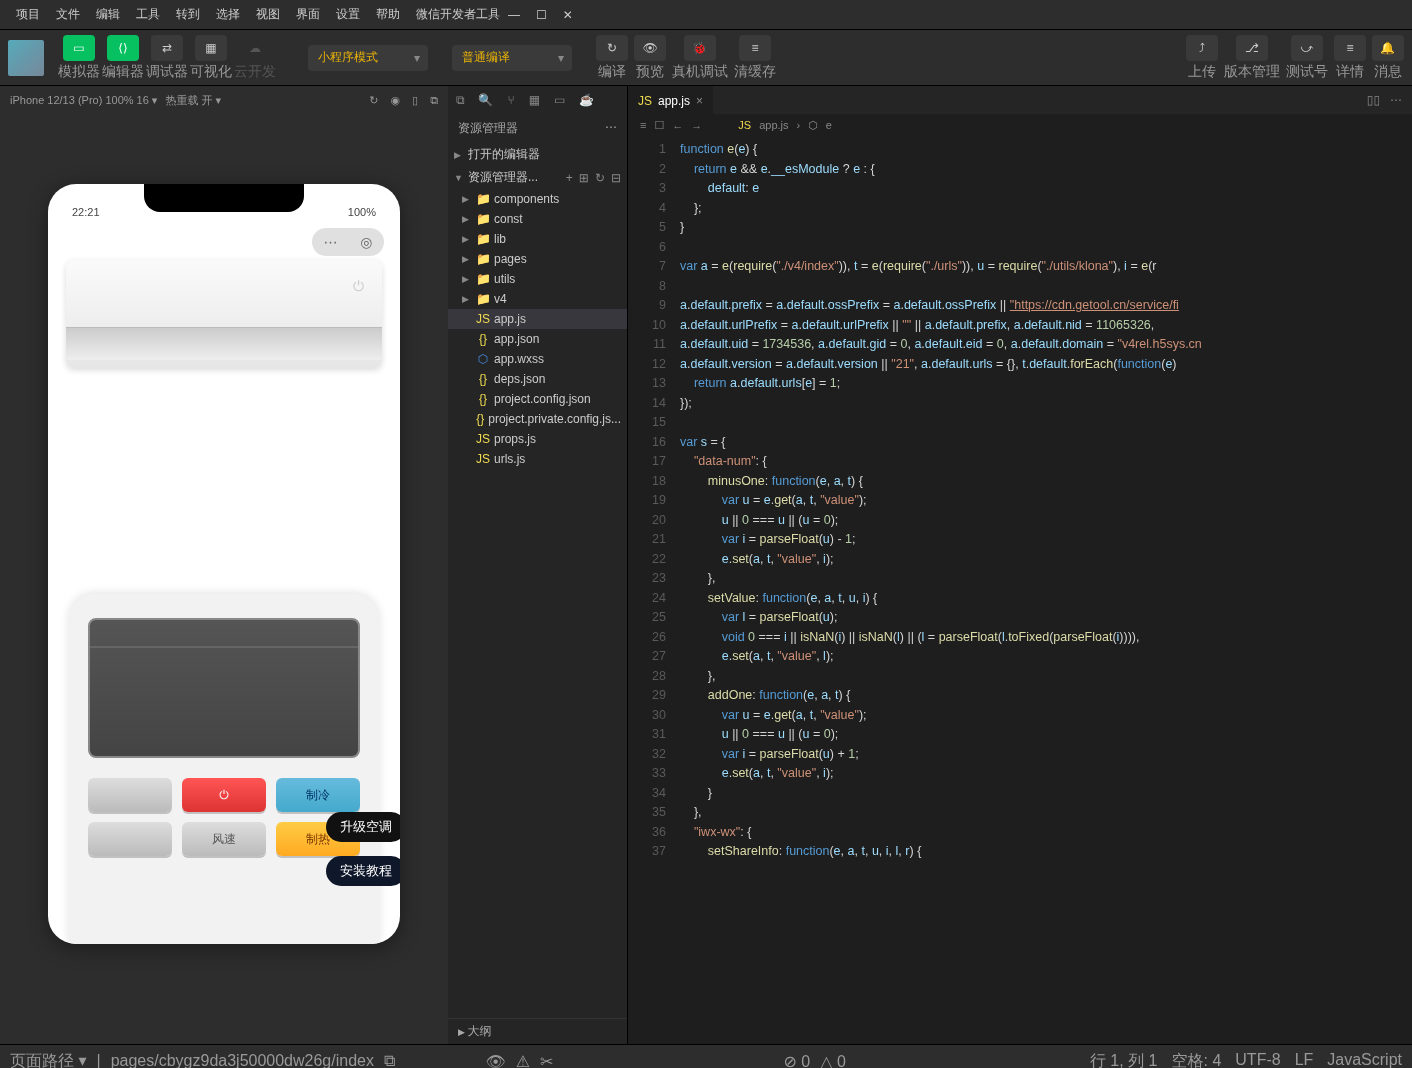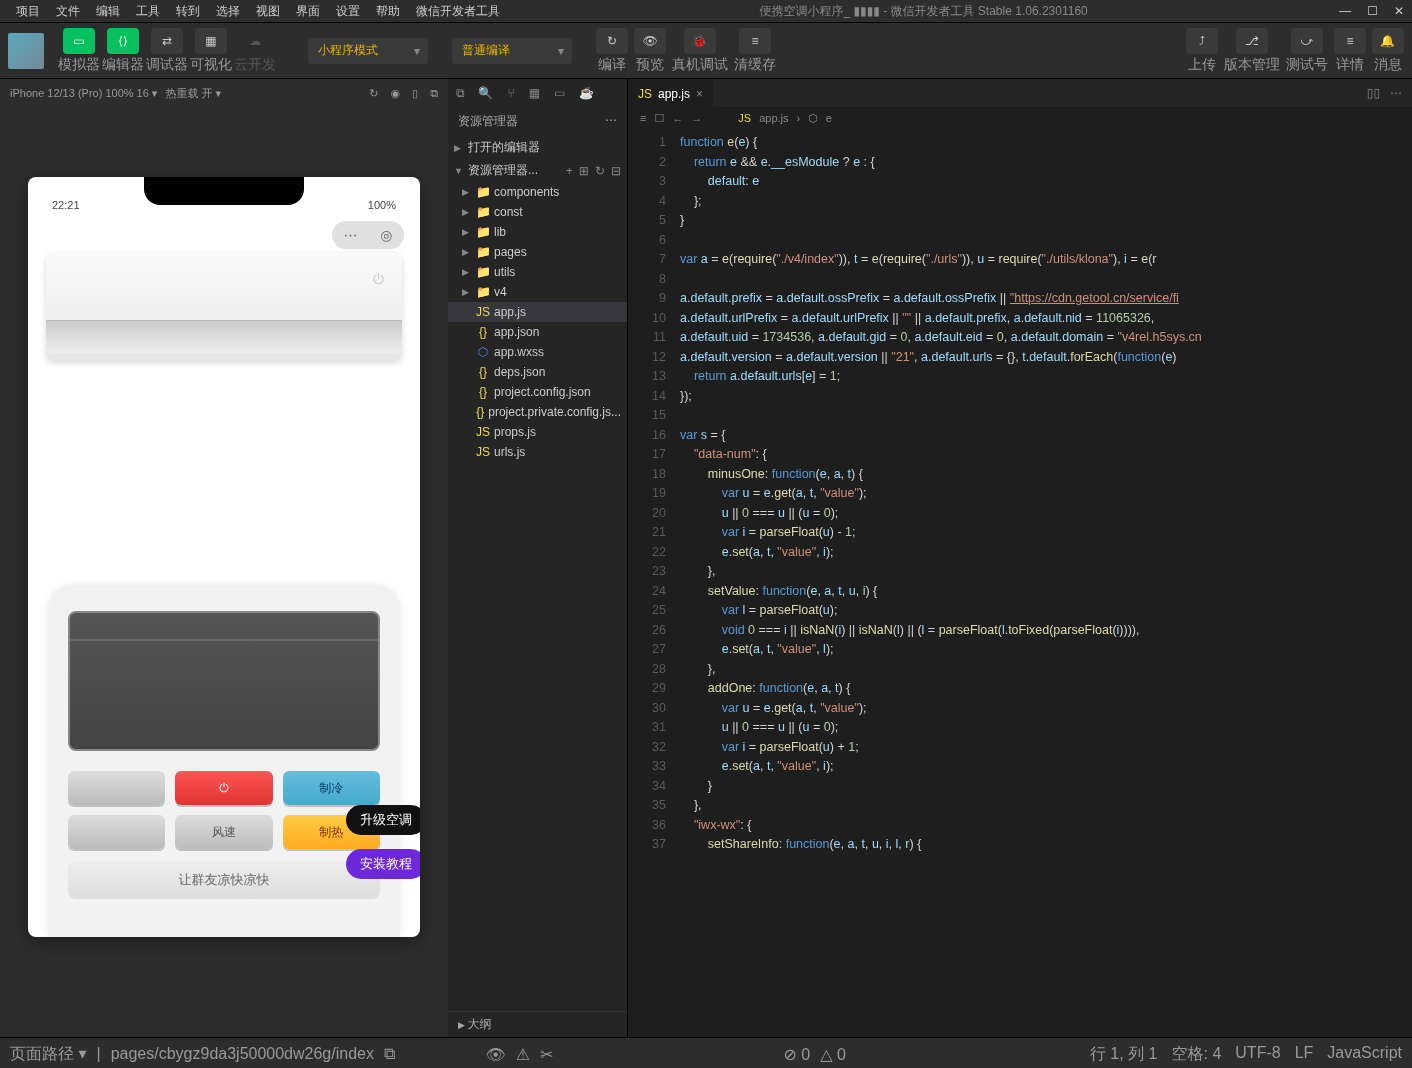--- a/index.html
+++ b/index.html
@@ -1,56 +1,56 @@
 <!DOCTYPE html>
 <html><head>
 <meta charset="utf-8">
 <style>
 *{margin:0;padding:0;box-sizing:border-box;font-family:"Microsoft YaHei",sans-serif}
 body{background:#1e1e1e;color:#ccc;font-size:12px;overflow:hidden;width:1412px;height:1068px}
-.titlebar{height:23px;background:#2d2d2d;display:flex;align-items:center;padding:0 8px;border-bottom:1px solid #000}
+.titlebar{height:30px;background:#2d2d2d;display:flex;align-items:center;padding:0 8px;border-bottom:1px solid #000}
 .titlebar .menu-item{padding:0 8px;cursor:pointer;color:#ccc}
 .titlebar .app-title{flex:1;text-align:center;color:#888}
 .titlebar .win-controls{display:flex;gap:16px;color:#ccc}
 .toolbar{height:56px;background:#2d2d2d;display:flex;align-items:center;padding:4px 8px;gap:6px;border-bottom:1px solid #000}
 .avatar{width:36px;height:36px;background:linear-gradient(135deg,#5ab,#789);border-radius:2px;margin-right:8px}
 .tb-group{display:flex;flex-direction:column;align-items:center;gap:2px}
 .tb-btn{width:32px;height:26px;border-radius:4px;display:flex;align-items:center;justify-content:center;color:#ccc}
 .tb-btn.green{background:#07c160;color:#fff}
 .tb-btn.dark{background:#3a3a3a}
 .tb-label{font-size:14px;color:#999}
 .tb-row{display:flex;gap:4px}
 .dropdown{height:26px;background:#3a3a3a;border-radius:4px;padding:0 24px 0 10px;display:flex;align-items:center;position:relative;min-width:120px;color:#eab308}
 .dropdown::after{content:"▾";position:absolute;right:8px;color:#888}
 .tb-spacer{flex:1}
 .main{display:flex;height:calc(100% - 110px)}
 .sim-panel{width:448px;background:#2d2d2d;display:flex;flex-direction:column}
 .sim-bar{height:28px;display:flex;align-items:center;padding:0 10px;color:#999;font-size:11px;gap:8px}
 .sim-bar .right{margin-left:auto;display:flex;gap:12px}
 .phone-wrap{flex:1;display:flex;justify-content:center;padding-top:70px}
-.phone{width:392px;height:760px;background:#fff;border-radius:8px;position:relative;overflow:hidden;box-shadow:0 4px 20px rgba(0,0,0,.4)}
+.phone{width:352px;height:760px;background:#fff;border-radius:28px;position:relative;overflow:hidden;box-shadow:0 4px 20px rgba(0,0,0,.4)}
 .notch{position:absolute;top:0;left:50%;transform:translateX(-50%);width:160px;height:28px;background:#000;border-radius:0 0 16px 16px;z-index:10}
 .status-line{position:absolute;top:22px;left:0;right:0;display:flex;justify-content:space-between;padding:0 24px;font-size:11px;color:#444;z-index:5}
 .ac-unit{position:absolute;top:76px;left:18px;right:18px;height:108px;background:linear-gradient(#fafafa,#e6e6e6);border-radius:8px;box-shadow:0 2px 6px rgba(0,0,0,.15)}
 .ac-unit::after{content:"";position:absolute;bottom:8px;left:0;right:0;height:32px;background:linear-gradient(#ccc,#eee);border-top:1px solid #bbb}
 .ac-power{position:absolute;top:18px;right:18px;color:#ccc;font-size:14px}
 .capsule{position:absolute;top:44px;right:16px;width:72px;height:28px;background:rgba(0,0,0,.12);border-radius:14px;display:flex;align-items:center;justify-content:space-around;z-index:20}
 .capsule span{color:#666;font-size:14px}
 .remote-body{position:absolute;bottom:0;left:20px;right:20px;top:410px;background:#f2f2f2;border-radius:26px 26px 0 0;box-shadow:0 -2px 8px rgba(0,0,0,.1);padding:24px 20px}
 .screen{height:140px;background:linear-gradient(#555,#444);border-radius:8px;border:2px solid #888;margin-bottom:20px;position:relative}
 .screen::before{content:"";position:absolute;top:26px;left:0;right:0;height:2px;background:#666}
 .btn-grid{display:grid;grid-template-columns:repeat(3,1fr);gap:10px;margin-bottom:12px}
 .rbtn{height:34px;border-radius:6px;display:flex;align-items:center;justify-content:center;font-size:12px;box-shadow:0 2px 0 rgba(0,0,0,.2)}
 .rbtn.gray{background:linear-gradient(#ddd,#bbb);color:#555}
 .rbtn.red{background:linear-gradient(#f55,#d33);color:#fff}
 .rbtn.blue{background:linear-gradient(#6bd,#4ac);color:#036}
 .rbtn.orange{background:linear-gradient(#fc4,#fa2);color:#730}
 .share-btn{height:38px;background:linear-gradient(#eee,#ddd);border-radius:8px;display:flex;align-items:center;justify-content:center;color:#666;font-size:13px}
 .float-pill{position:absolute;right:-6px;height:30px;padding:0 14px;background:#111;color:#fff;border-radius:15px;display:flex;align-items:center;font-size:13px;z-index:30}
-.float-pill.orange{background:#6d28d9}
+.float-pill.orange{background:#0f172a}
 .explorer{width:180px;background:#252526;border-right:1px solid #000;display:flex;flex-direction:column;font-size:12px}
 .exp-tabs{height:28px;display:flex;align-items:center;padding:0 8px;gap:14px;color:#888}
 .exp-header{padding:6px 10px;color:#aaa;display:flex;justify-content:space-between}
 .exp-tree{flex:1;overflow:auto;padding-bottom:6px}
 .tree-item{display:flex;align-items:center;padding:3px 6px;gap:4px;color:#ccc;cursor:pointer}
 .tree-item.sel{background:#37373d}
 .tree-item .arrow{width:10px;color:#888;font-size:9px}
 .tree-item .ficon{width:14px;text-align:center}
 .fc-folder{color:#dcb67a}
 .fc-js{color:#f0db4f}
@@ -85,21 +85,20 @@
       <div class="menu-item">编辑</div>
       <div class="menu-item">工具</div>
       <div class="menu-item">转到</div>
       <div class="menu-item">选择</div>
       <div class="menu-item">视图</div>
       <div class="menu-item">界面</div>
       <div class="menu-item">设置</div>
       <div class="menu-item">帮助</div>
       <div class="menu-item">微信开发者工具</div>
     </div>
-  <div class="app-title">便携空调小程序_ ▮▮▮▮ - 微信开发者工具 Stable 1.06.2301160</div>
   <div class="win-controls">
     <span>—</span>
     <span>☐</span>
     <span>✕</span>
   </div>
 </div>
 
 <div class="toolbar">
   <div class="avatar"></div>
   <div style="display:flex;gap:2px">
@@ -213,21 +212,20 @@
         <div class="remote-body">
           <div class="screen"></div>
           <div class="btn-grid">
             <div class="rbtn gray"></div>
             <div class="rbtn red">⏻</div>
             <div class="rbtn blue">制冷</div>
             <div class="rbtn gray"></div>
             <div class="rbtn gray">风速</div>
             <div class="rbtn orange">制热</div>
           </div>
-          <div class="share-btn">让群友凉快凉快</div>
         </div>
       </div>
     </div>
   </div>
 
   <div class="explorer">
     <div class="exp-tabs">
       <span>⧉</span>
       <span>🔍</span>
       <span>⑂</span>

